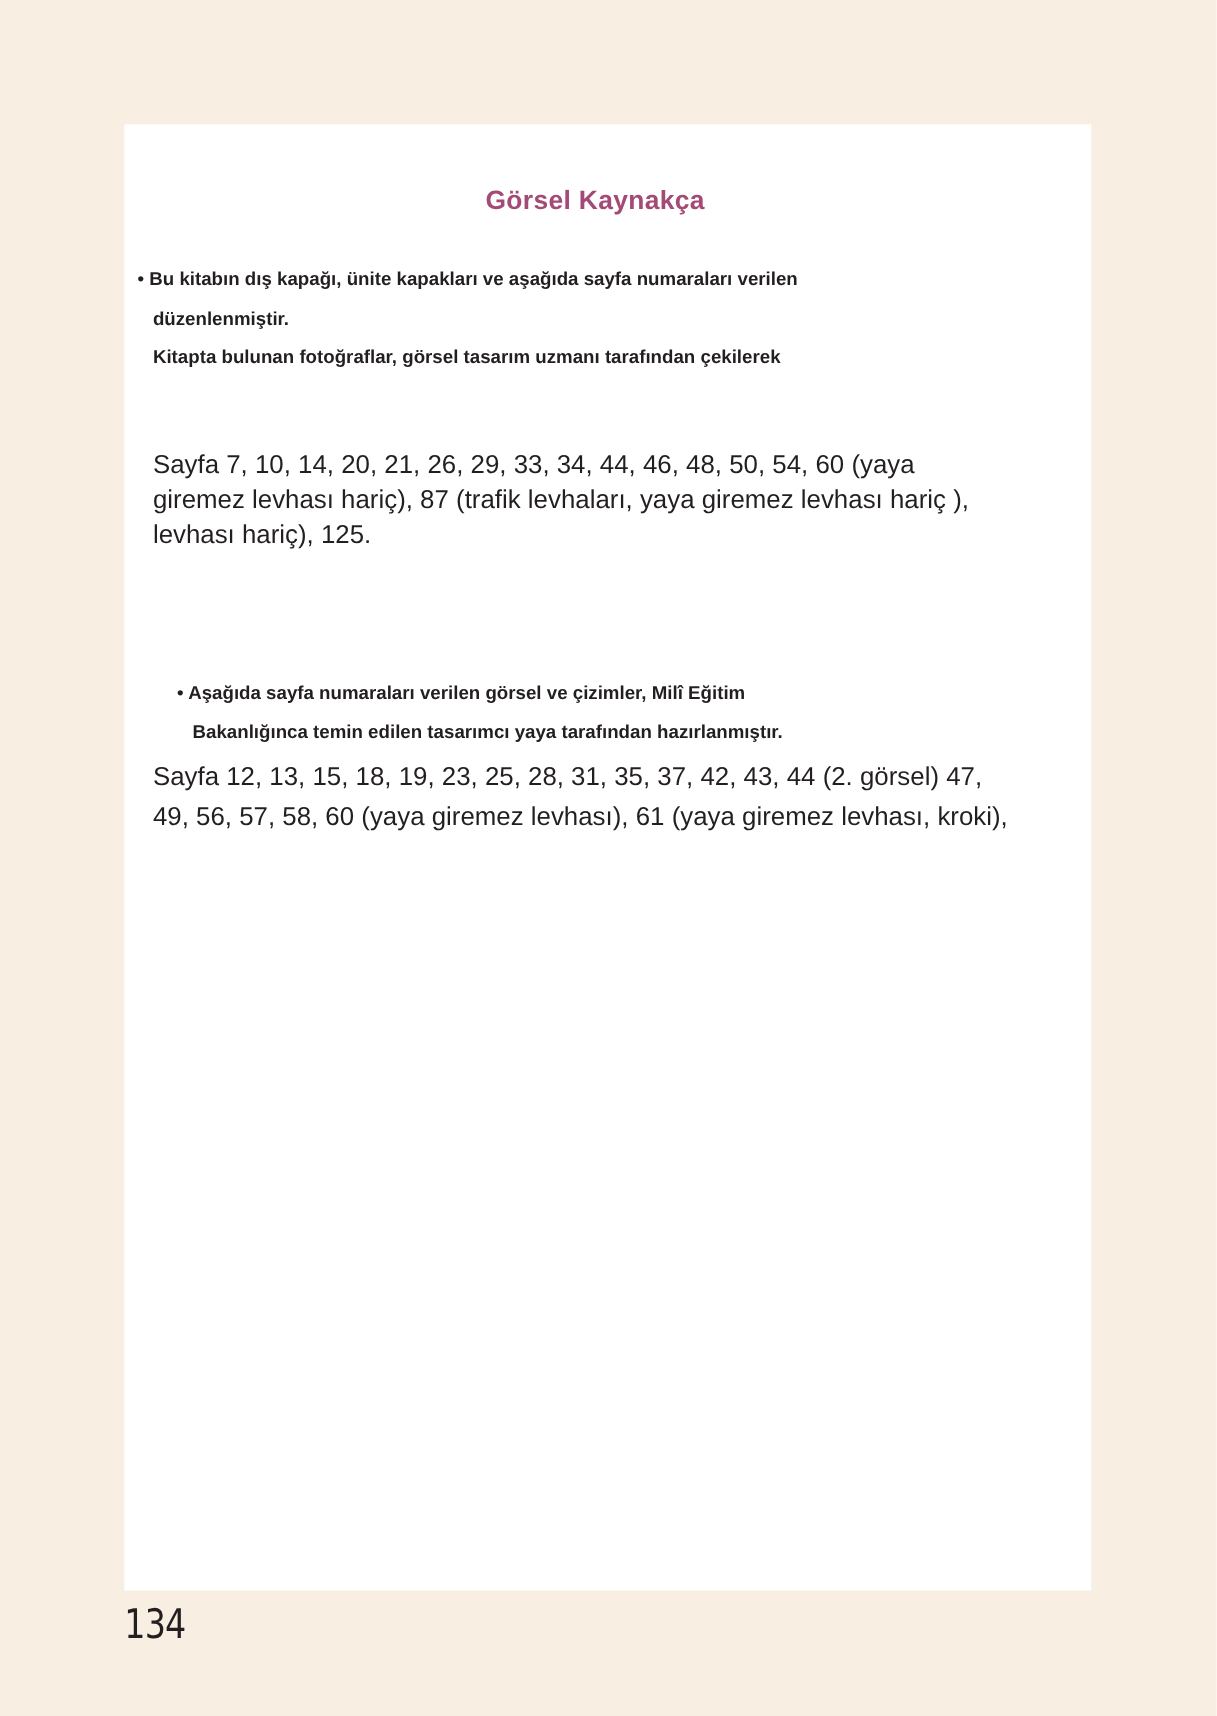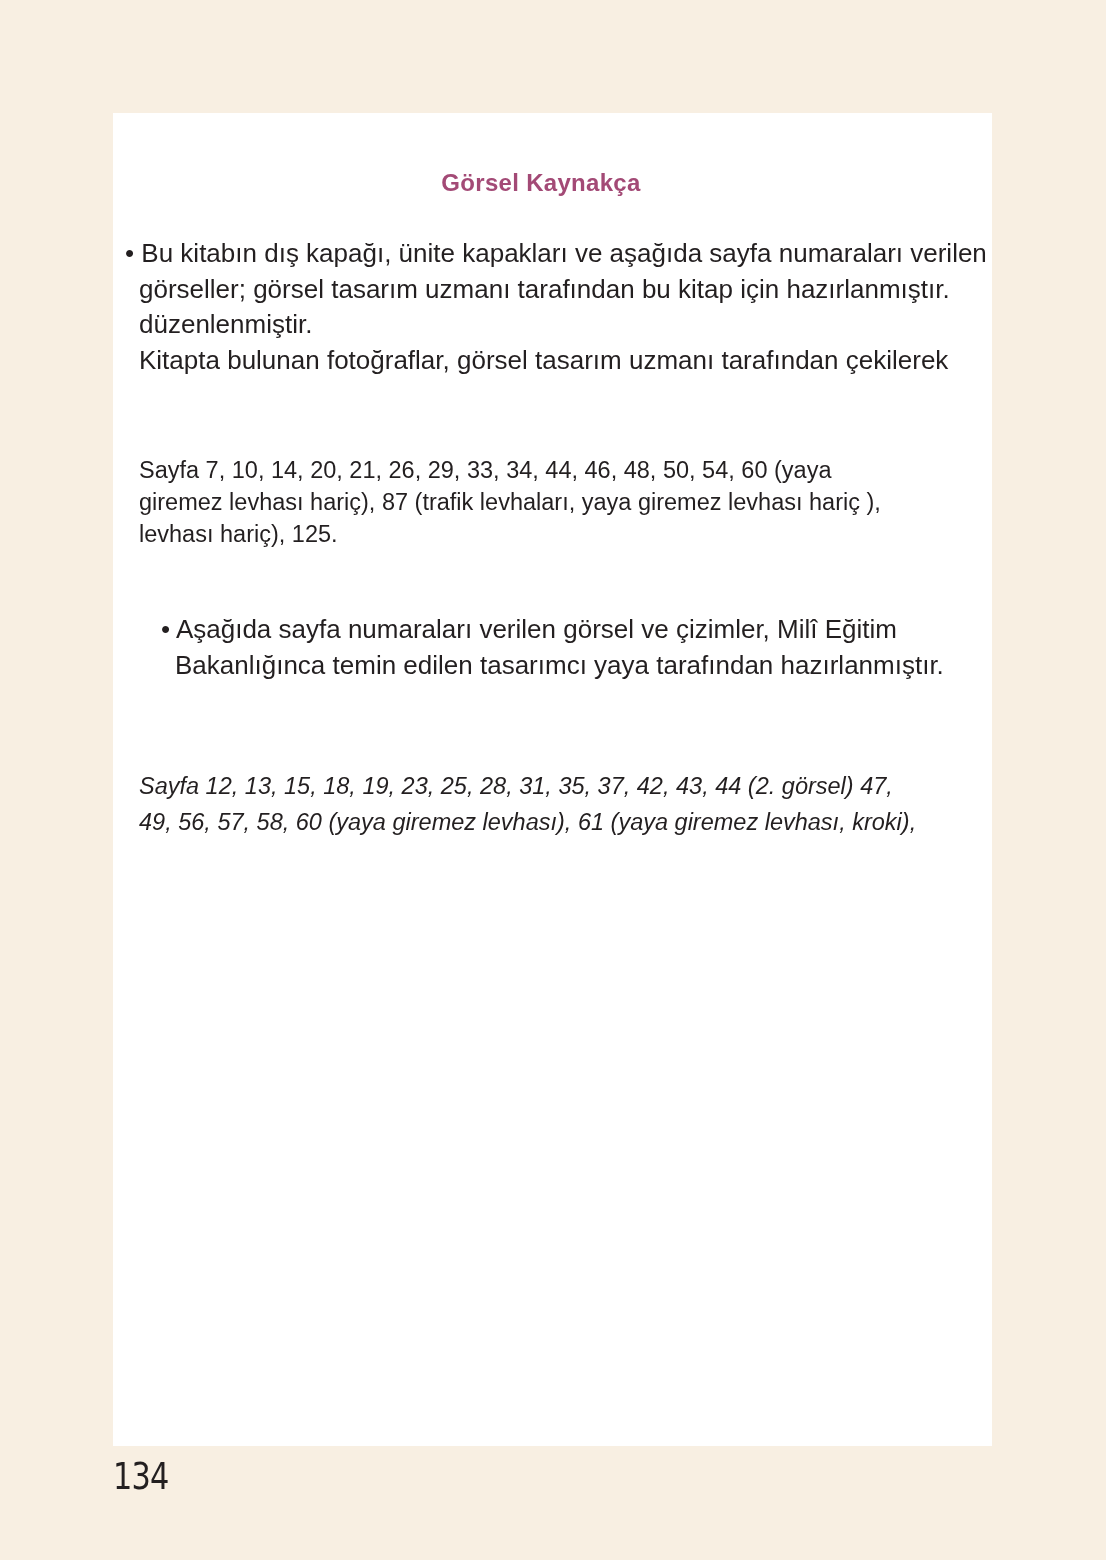--- a/index.html
+++ b/index.html
@@ -30,36 +30,36 @@
       width: 1082px;
       text-align: center;
       font-size: 24px;
       font-weight: bold;
       color: #a34a76;
       letter-spacing: 0.3px;
     }
     .block {
       position: absolute;
       left: 125px;
-      font-size: 26px;
+      font-size: 17px;
       line-height: 35.5px;
+      font-weight: bold;
     }
     .bullet-line {
       white-space: nowrap;
     }
     .indent {
       padding-left: 14px;
       white-space: nowrap;
     }
     .pages {
       position: absolute;
       left: 139px;
       font-size: 23.5px;
       line-height: 32px;
-      margin-top: 48px;
     }
     .pages div {
       white-space: nowrap;
     }
     .page-number {
       position: absolute;
       left: 113px;
       top: 1455px;
       font-size: 37px;
       font-weight: normal;
@@ -75,37 +75,36 @@
 
 <div class="panel"></div>
 
 <div class="title">Görsel Kaynakça</div>
 
 <div class="block" style="top:236px;">
   <div class="bullet-line">
     <span>•</span>
     <span>Bu kitabın dış kapağı, ünite kapakları ve aşağıda sayfa numaraları verilen</span>
   </div>
-  <div class="indent">görseller; görsel tasarım uzmanı tarafından bu kitap için hazırlanmıştır.</div>
   <div class="indent">düzenlenmiştir.</div>
   <div class="indent">Kitapta bulunan fotoğraflar, görsel tasarım uzmanı tarafından çekilerek</div>
 </div>
 
 <div class="pages" style="top:406px;">
   <div>Sayfa 7, 10, 14, 20, 21, 26, 29, 33, 34, 44, 46, 48, 50, 54, 60 (yaya</div>
   <div>giremez levhası hariç), 87 (trafik levhaları, yaya giremez levhası hariç ),</div>
   <div>levhası hariç), 125.</div>
 </div>
 
 <div class="block" style="top:612px;margin-left:36px;">
   <div class="bullet-line">
     <span>•</span>
     <span>Aşağıda sayfa numaraları verilen görsel ve çizimler, Milî Eğitim</span>
   </div>
   <div class="indent">Bakanlığınca temin edilen tasarımcı yaya tarafından hazırlanmıştır.</div>
 </div>
 
-<div class="pages" style="top:720px; line-height:36px;font-style:italic;">
+<div class="pages" style="top:688px; line-height:36px;">
   <div>Sayfa 12, 13, 15, 18, 19, 23, 25, 28, 31, 35, 37, 42, 43, 44 (2. görsel) 47,</div>
   <div>49, 56, 57, 58, 60 (yaya giremez levhası), 61 (yaya giremez levhası, kroki),</div>
 </div>
 
 <div class="page-number">134</div>
 
 </body></html>

